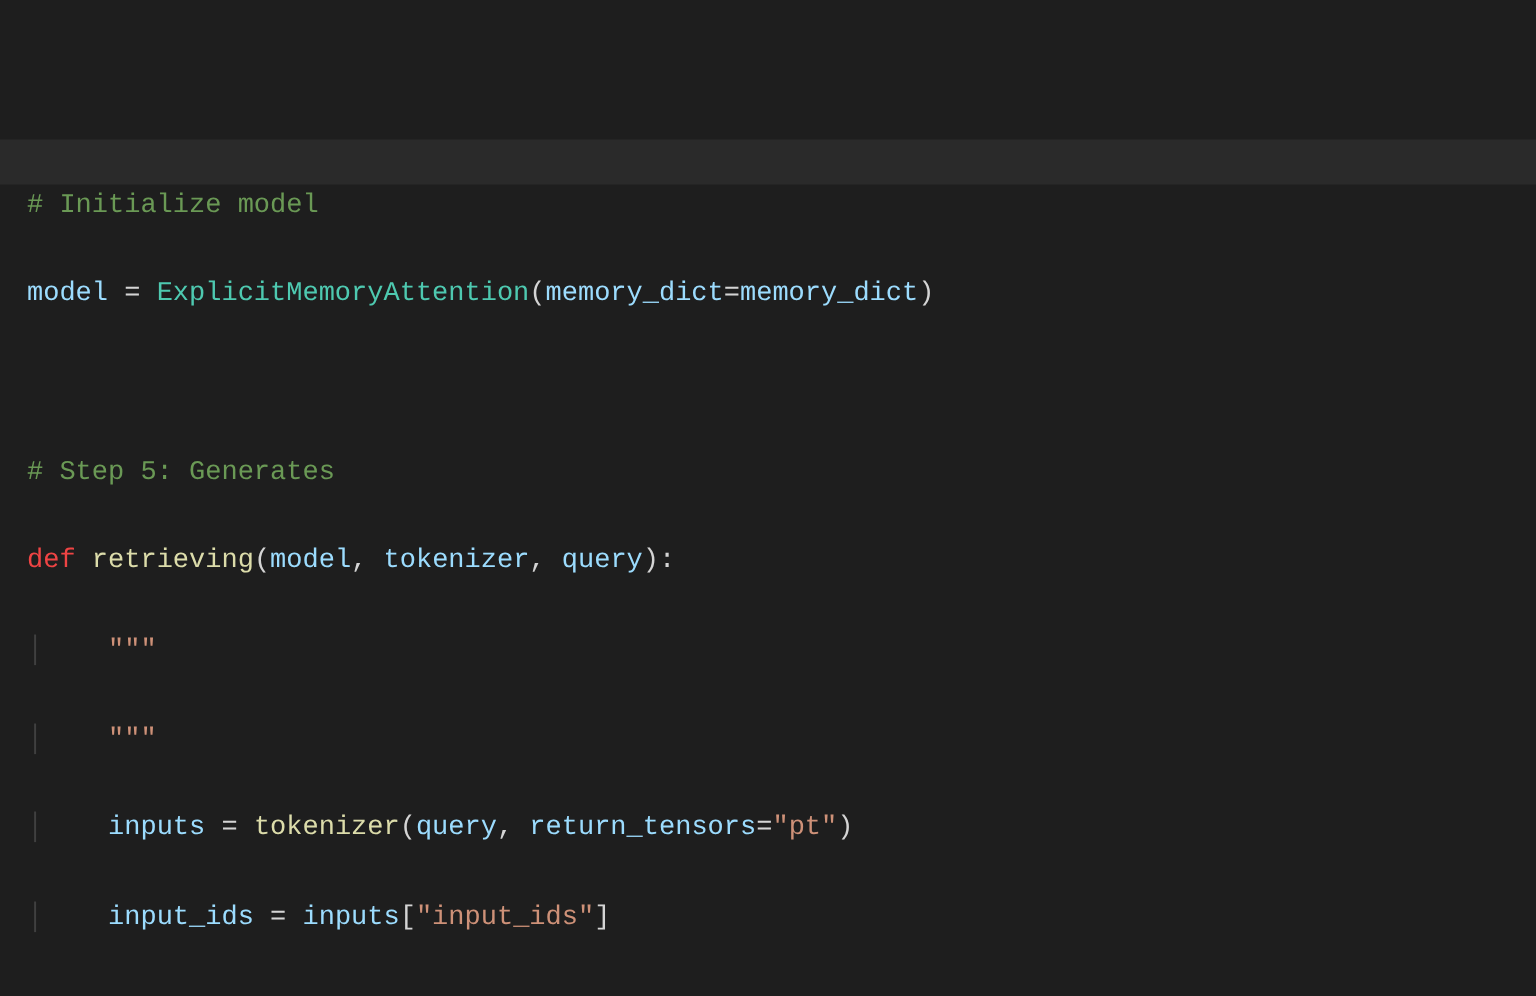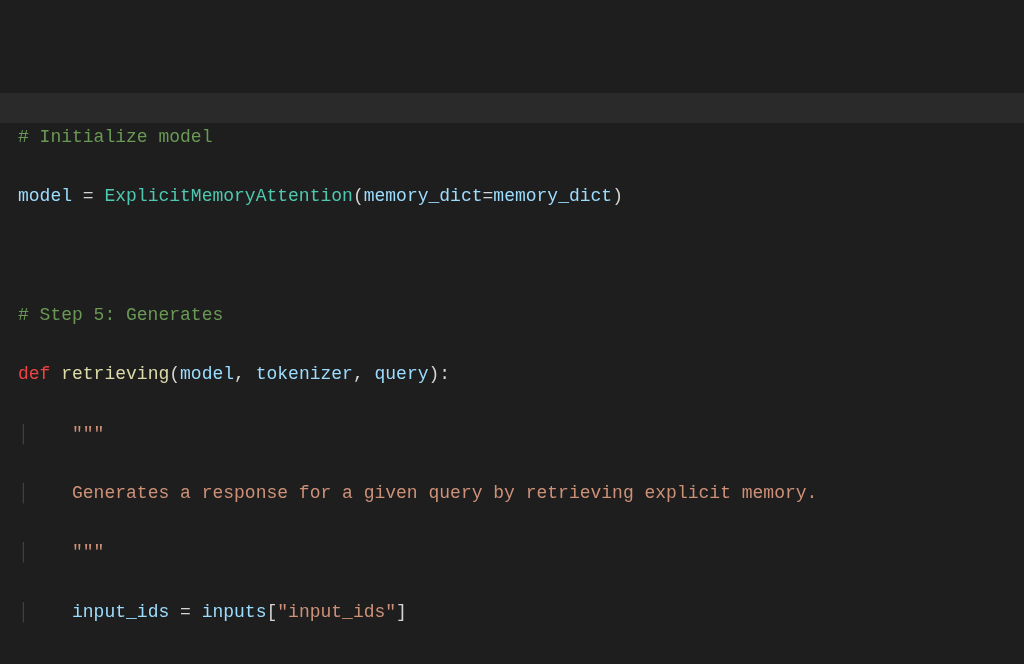--- a/index.html
+++ b/index.html
@@ -21,22 +21,22 @@
 
 <div class="editor">
   <div class="highlight-line"></div>
   <div class="code">
 <div class="line"><span class="c-comment"># Initialize model</span></div>
 <div class="line"><span class="c-var">model</span><span class="c-plain"> = </span><span class="c-class">ExplicitMemoryAttention</span><span class="c-plain">(</span><span class="c-var">memory_dict</span><span class="c-plain">=</span><span class="c-var">memory_dict</span><span class="c-plain">)</span></div>
 <div class="line"></div>
 <div class="line"><span class="c-comment"># Step 5: Generates</span></div>
 <div class="line"><span class="c-keyword">def </span><span class="c-func">retrieving</span><span class="c-plain">(</span><span class="c-var">model</span><span class="c-plain">, </span><span class="c-var">tokenizer</span><span class="c-plain">, </span><span class="c-var">query</span><span class="c-plain">):</span></div>
 <div class="line"><span class="indent-guide">│</span><span class="c-string">    """</span></div>
-<div class="line"><span class="indent-guide">│</span><span class="c-string">    Generates a response for a given query by retrieving explicit memory.</span></div>
 <div class="line"><span class="indent-guide">│</span><span class="c-string">    """</span></div>
+<div class="line"><span class="indent-guide">│</span><span class="c-var">    inputs</span><span class="c-plain"> = </span><span class="c-func">tokenizer</span><span class="c-plain">(</span><span class="c-var">query</span><span class="c-plain">, </span><span class="c-var">return_tensors</span><span class="c-plain">=</span><span class="c-string">"pt"</span><span class="c-plain">)</span></div>
 <div class="line"><span class="indent-guide">│</span><span class="c-var">    input_ids</span><span class="c-plain"> = </span><span class="c-var">inputs</span><span class="c-plain">[</span><span class="c-string">"input_ids"</span><span class="c-plain">]</span></div>
 
 
 
 
 
 
 
 
 

